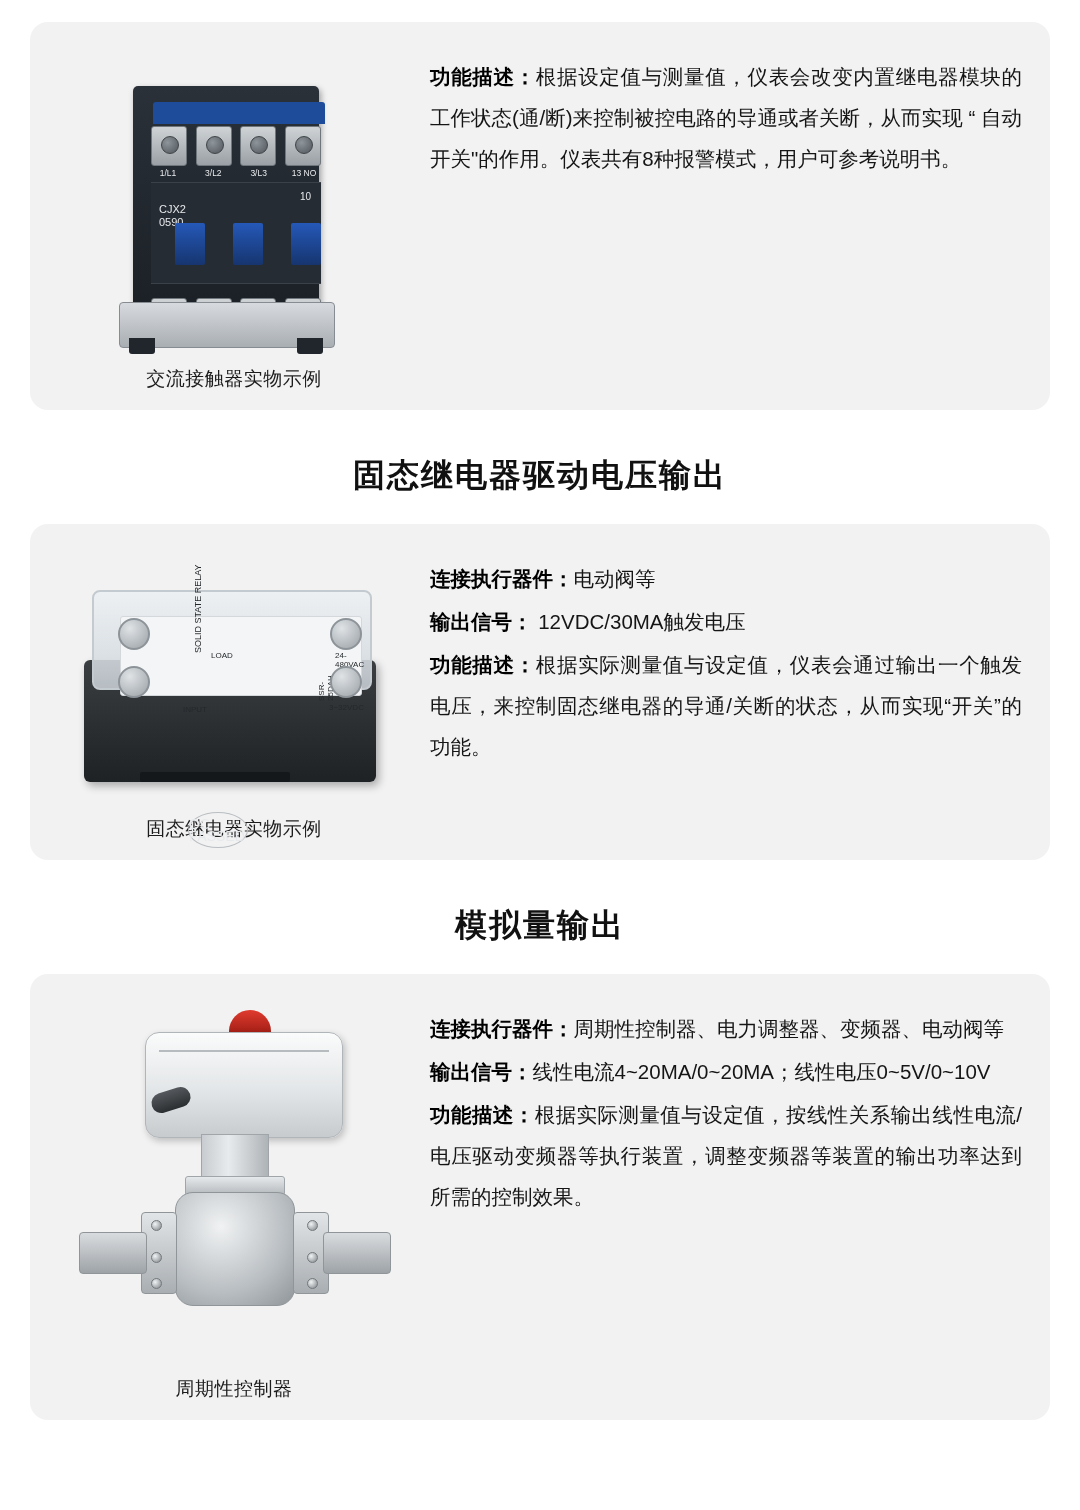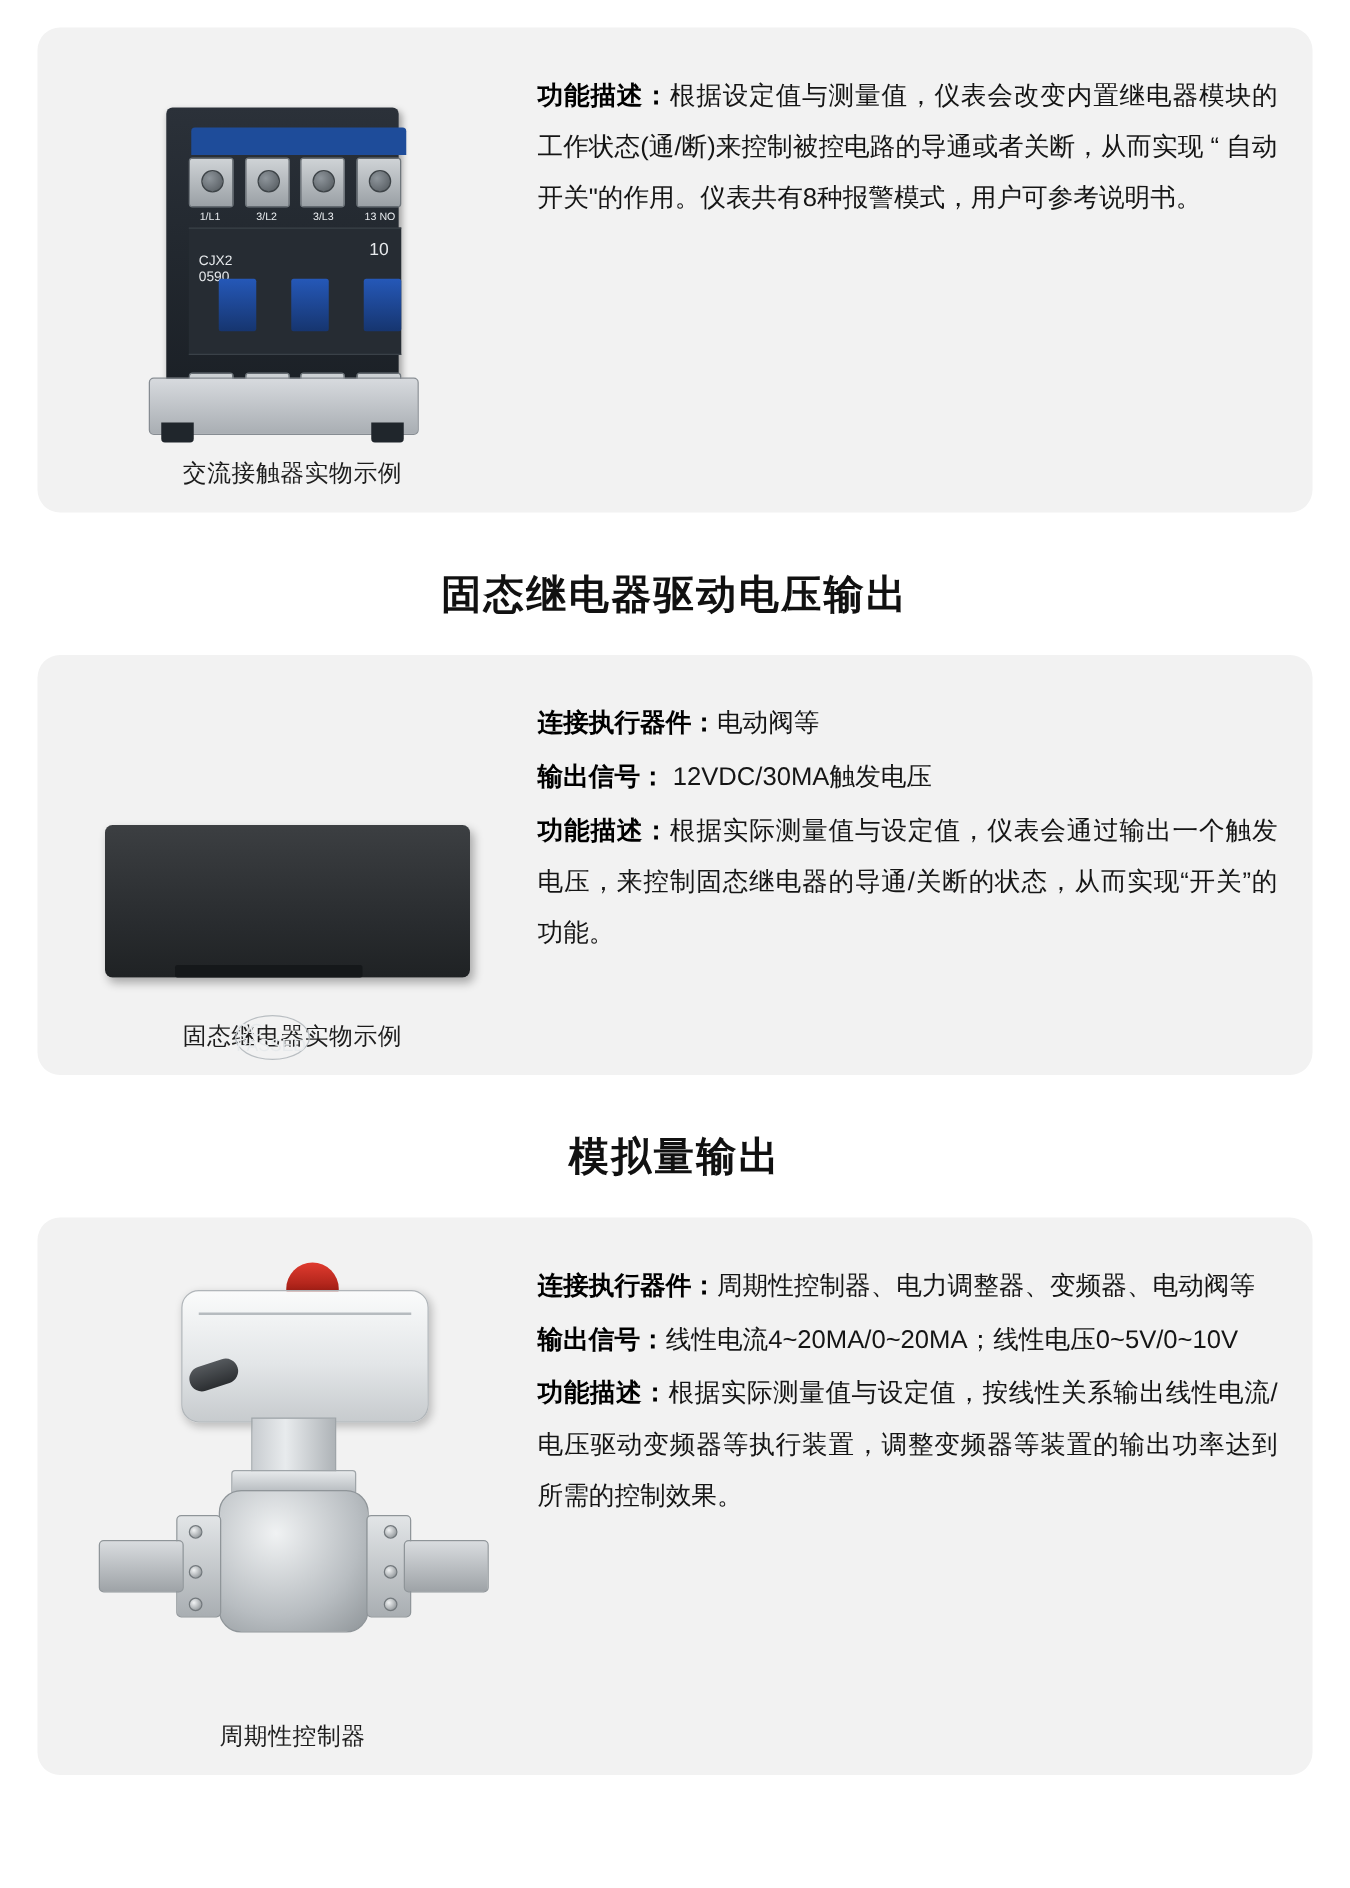--- a/index.html
+++ b/index.html
@@ -148,21 +148,21 @@
     position: absolute;
     left: 8px; top: 20px;
     font-size: 11px;
     color: #e6e9ec;
     line-height: 13px;
     font-family: "Liberation Sans", sans-serif;
   }
   .ct-mid-code {
     position: absolute;
     right: 10px; top: 8px;
-    font-size: 14px;
+    font-size: 10px;
     color: #e6e9ec;
   }
   .ct-blue-btns {
     position: absolute;
     left: 24px; top: 40px;
     width: 146px;
     display: flex;
     justify-content: space-between;
   }
   .ct-blue {
@@ -413,20 +413,34 @@
   </div>
 
   <h2 class="section-title">固态继电器驱动电压输出</h2>
 
   <div class="card">
     <div class="card-figure">
       <div class="ssr">
         <div class="ssr-base">
           <div class="ssr-slot"></div>
           <div class="ssr-qc">QC PASSED</div>
+        </div>
+        <div class="ssr-cover">
+          <div class="ssr-white">
+            <span class="ssr-text ssr-t1">SOLID STATE RELAY</span>
+            <span class="ssr-text ssr-t2">LOAD</span>
+            <span class="ssr-text ssr-t3">SSR-25DAH</span>
+            <span class="ssr-text ssr-t4">INPUT</span>
+            <span class="ssr-text ssr-t5">24-480VAC</span>
+            <span class="ssr-text ssr-t6">3~32VDC</span>
+          </div>
+          <div class="ssr-hole h1"></div>
+          <div class="ssr-hole h2"></div>
+          <div class="ssr-hole h3"></div>
+          <div class="ssr-hole h4"></div>
         </div>
       </div>
       <div class="fig-caption">固态继电器实物示例</div>
     </div>
 
     <div class="card-body">
       <p class="para">
         <span class="lbl">连接执行器件：</span><span>电动阀等</span>
       </p>
       <p class="para">

